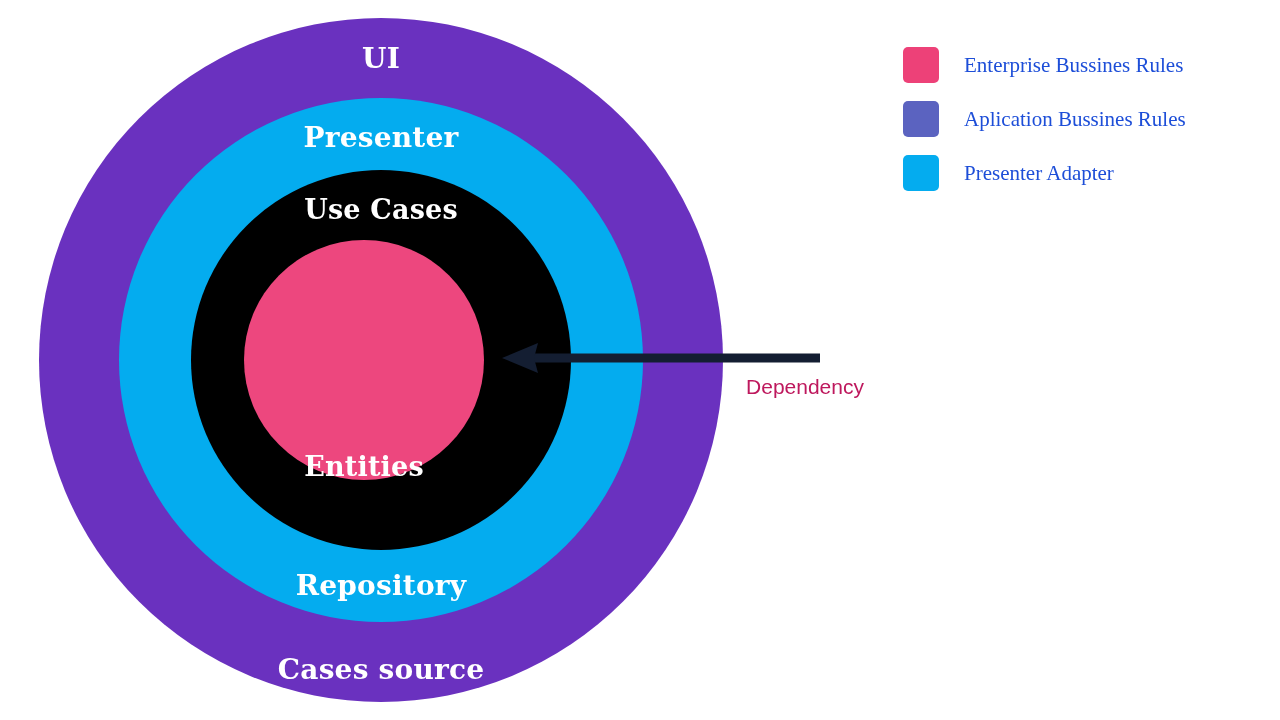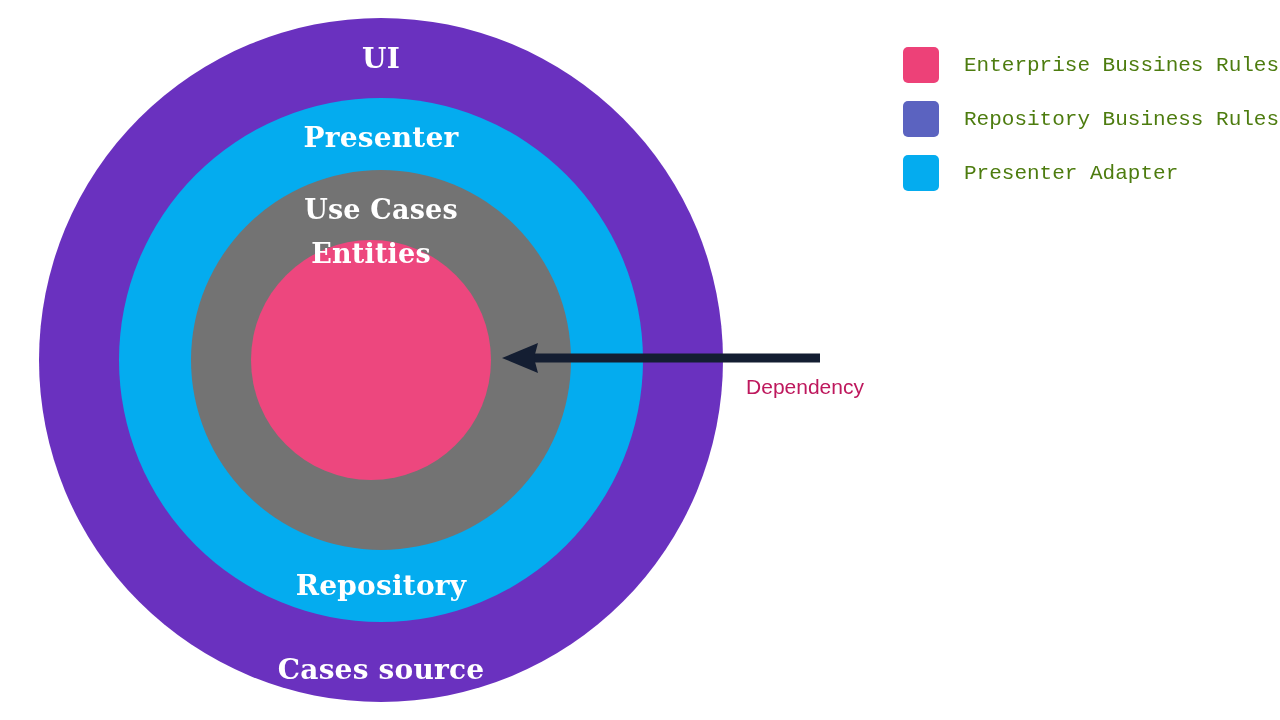--- a/index.html
+++ b/index.html
@@ -56,25 +56,25 @@
   }
   
   #ring-application {
     left: 191px;
     top: 170px;
     width: 380px;
     height: 380px;
   }
   
   #ring-enterprise {
-    left: 251px;
+    left: 244px;
     top: 240px;
     width: 240px;
     height: 240px;
-    align-items: flex-start;
+    align-items: flex-end;
   }
 
   .lbl-ui        { position: absolute; top: 27px;  font-size: 28px; }
   .lbl-datasource{ position: absolute; bottom: 18px; font-size: 28px; }
   .lbl-presenter { position: absolute; top: 26px;  font-size: 28px; }
   .lbl-repository{ position: absolute; bottom: 22px; font-size: 28px; }
   .lbl-usecases  { position: absolute; top: 26px;  font-size: 27px; }
   .lbl-entities  { position: relative; font-size: 27px; }
 
   
@@ -111,41 +111,41 @@
   }
   .legend-swatch {
     width: 36px;
     height: 36px;
     border-radius: 5px;
     flex: 0 0 auto;
   }
   .legend-label {
     margin-left: 25px;
     font-size: 21px;
-    color: #4d7c0f;
+    color: #1d4ed8;
     white-space: nowrap;
-    font-family: Liberation Mono, monospace;
+    font-family: Liberation Serif, serif;
   }
 </style>
 </head>
 <body>
 
 <div id="canvas">
 
   <div class="ring" id="ring-frameworks" style="background: rgb(106, 49, 191);">
     <div class="ring-label lbl-ui">UI</div>
     <div class="ring-label lbl-datasource">Cases source</div>
   </div>
 
   <div class="ring" id="ring-interface" style="background: rgb(4, 172, 239);">
     <div class="ring-label lbl-presenter">Presenter</div>
     <div class="ring-label lbl-repository">Repository</div>
   </div>
 
-  <div class="ring" id="ring-application" style="background: #737373;">
+  <div class="ring" id="ring-application" style="background: #000000;">
     <div class="ring-label lbl-usecases">Use Cases</div>
   </div>
 
   <div class="ring" id="ring-enterprise" style="background: rgb(237, 71, 126);">
     <div class="ring-label lbl-entities">Entities</div>
   </div>
 
   <svg id="dependency-arrow" viewBox="0 0 340 60">
     <g id="arrow-group">
       <line id="arrow-shaft" x1="330" y1="28" x2="40" y2="28" stroke="#141E32" stroke-width="9"></line>
@@ -157,21 +157,21 @@
     <div>Dependency</div>
   </div>
 
   <div id="legend">
     <div class="legend-item">
       <span class="legend-swatch" id="swatch-0" style="background: rgb(237, 65, 120);"></span>
       <span class="legend-label">Enterprise Bussines Rules</span>
     </div>
     <div class="legend-item">
       <span class="legend-swatch" id="swatch-1" style="background: rgb(91, 99, 192);"></span>
-      <span class="legend-label">Repository Business Rules</span>
+      <span class="legend-label">Aplication Bussines Rules</span>
     </div>
     <div class="legend-item">
       <span class="legend-swatch" id="swatch-2" style="background: rgb(4, 172, 239);"></span>
       <span class="legend-label">Presenter Adapter</span>
     </div>
   </div>
 
 </div>
 
 </body></html>

